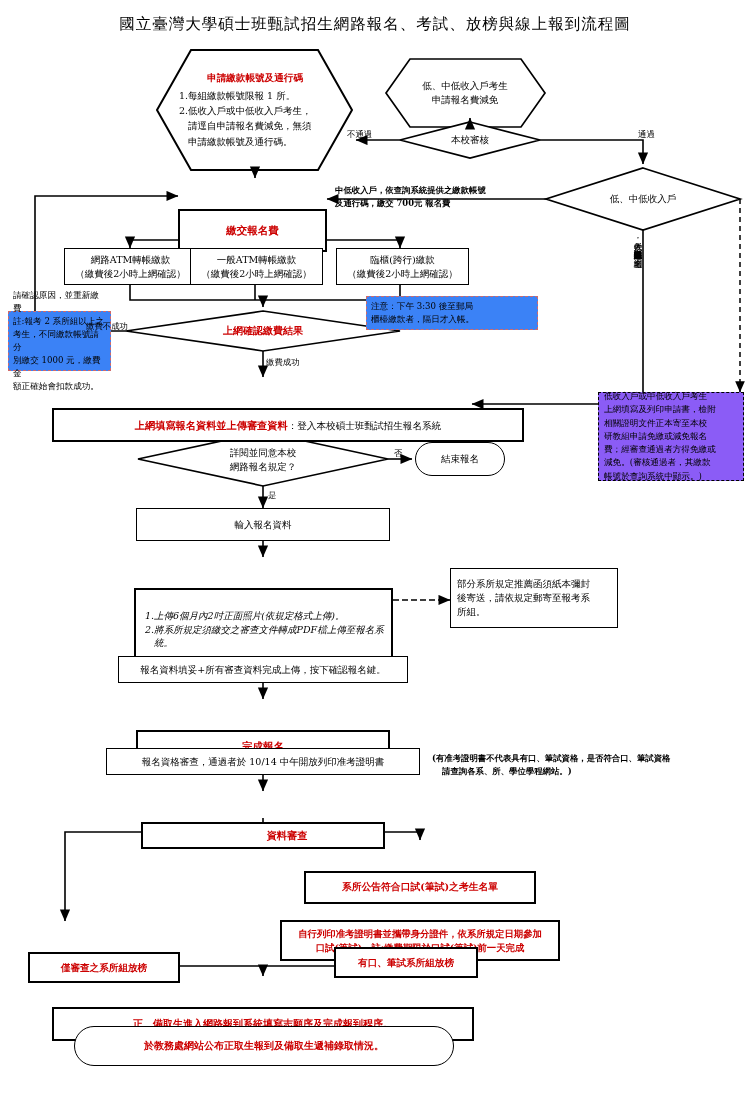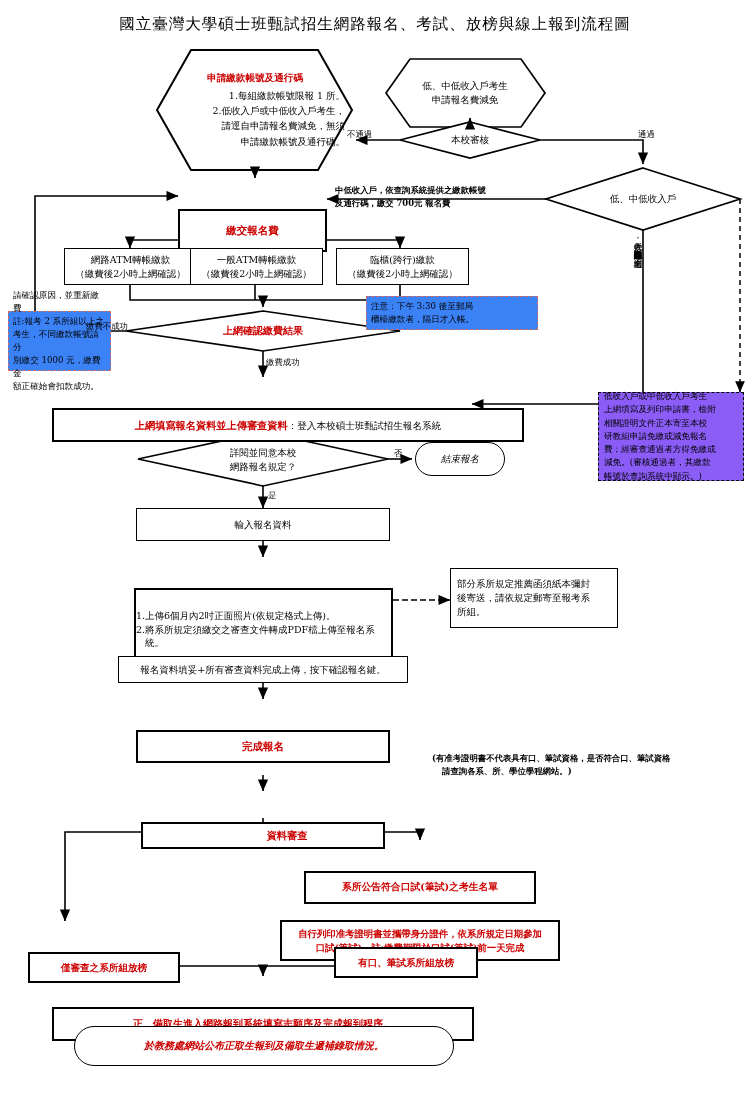--- a/index.html
+++ b/index.html
@@ -37,21 +37,20 @@
   .box{
     border:1.6px solid #000;
     background:#fff;
   }
   .box.thick{border-width:2px;margin-top:31px;}
   .red{color:#cc0000;font-weight:bold;}
   .stadium{
     border:1.6px solid #000;
     border-radius:26px;
     background:#fff;
-    font-style:italic;
   }
   .note-red{
     border:1.2px dashed #d06a6a;
     background:#3b82f6;
     text-align:left;
     justify-content:flex-start;
     padding:3px 4px;
     line-height:1.5;
     font-size:8.6px;
   }
@@ -68,21 +67,21 @@
     background:transparent;
     text-align:left;
     justify-content:flex-start;
     line-height:1.55;
     font-size:8.4px;
     font-weight:bold;
   }
   .inner{width:100%;}
   .inner.left{text-align:left;}
   .num-list{
-    text-align:right;
+    text-align:left;
     line-height:1.6;
   }
   .num-list div{white-space:nowrap;}
   .indent{padding-left:9px;}
   
   .vert{
     position:absolute;
     writing-mode:vertical-rl;
     text-orientation:upright;
     font-size:8.4px;
@@ -298,41 +297,42 @@
     </div>
   </div>
   <div class="lbl" style="left:394px;top:448px;">否</div>
   <div class="lbl" style="left:268px;top:490px;">是</div>
 
   <div class="node stadium" style="left:415px;top:442px;width:90px;height:34px;">結束報名</div>
 
   <div class="node box" style="left:136px;top:508px;width:254px;height:33px;">輸入報名資料</div>
 
   <div class="node box thick" style="left:134px;top:557px;width:259px;height:83px;">
-    <div class="inner left" style="">
+    <div class="inner left" style="padding-left:9px;font-style:italic;">
       <div>1.上傳6個月內2吋正面照片(依規定格式上傳)。</div>
       <div>2.將系所規定須繳交之審查文件轉成PDF檔上傳至報名系</div>
       <div class="indent">統。</div>
     </div>
   </div>
 
   <div class="node box" style="left:450px;top:568px;width:168px;height:60px;">
     <div class="inner left" style="padding-left:6px;">
       <div>部分系所規定推薦函須紙本彌封</div>
       <div>後寄送，請依規定郵寄至報考系</div>
       <div>所組。</div>
     </div>
   </div>
 
   <div class="node box" style="left:118px;top:656px;width:290px;height:27px;">報名資料填妥+所有審查資料完成上傳，按下確認報名鍵。</div>
 
   <div class="node box thick" style="left:136px;top:699px;width:254px;height:33px;">
     <span class="red" style="font-size:10.5px;">完成報名</span>
   </div>
 
+  <div class="node box" style="left:106px;top:748px;width:314px;height:27px;">報名資格審查，通過者於 10/14 中午開放列印准考證明書</div>
 
   <div class="node plain" style="left:432px;top:748px;width:318px;height:34px;">
     <div class="inner left">
       <div>(有准考證明書不代表具有口、筆試資格，是否符合口、筆試資格</div>
       <div style="padding-left:10px;">請查詢各系、所、學位學程網站。)</div>
     </div>
   </div>
 
   <div class="node box thick" style="left:141px;top:791px;width:244px;height:27px;padding-left:48px;">
     <span class="red" style="font-size:10.2px;">資料審查</span>

